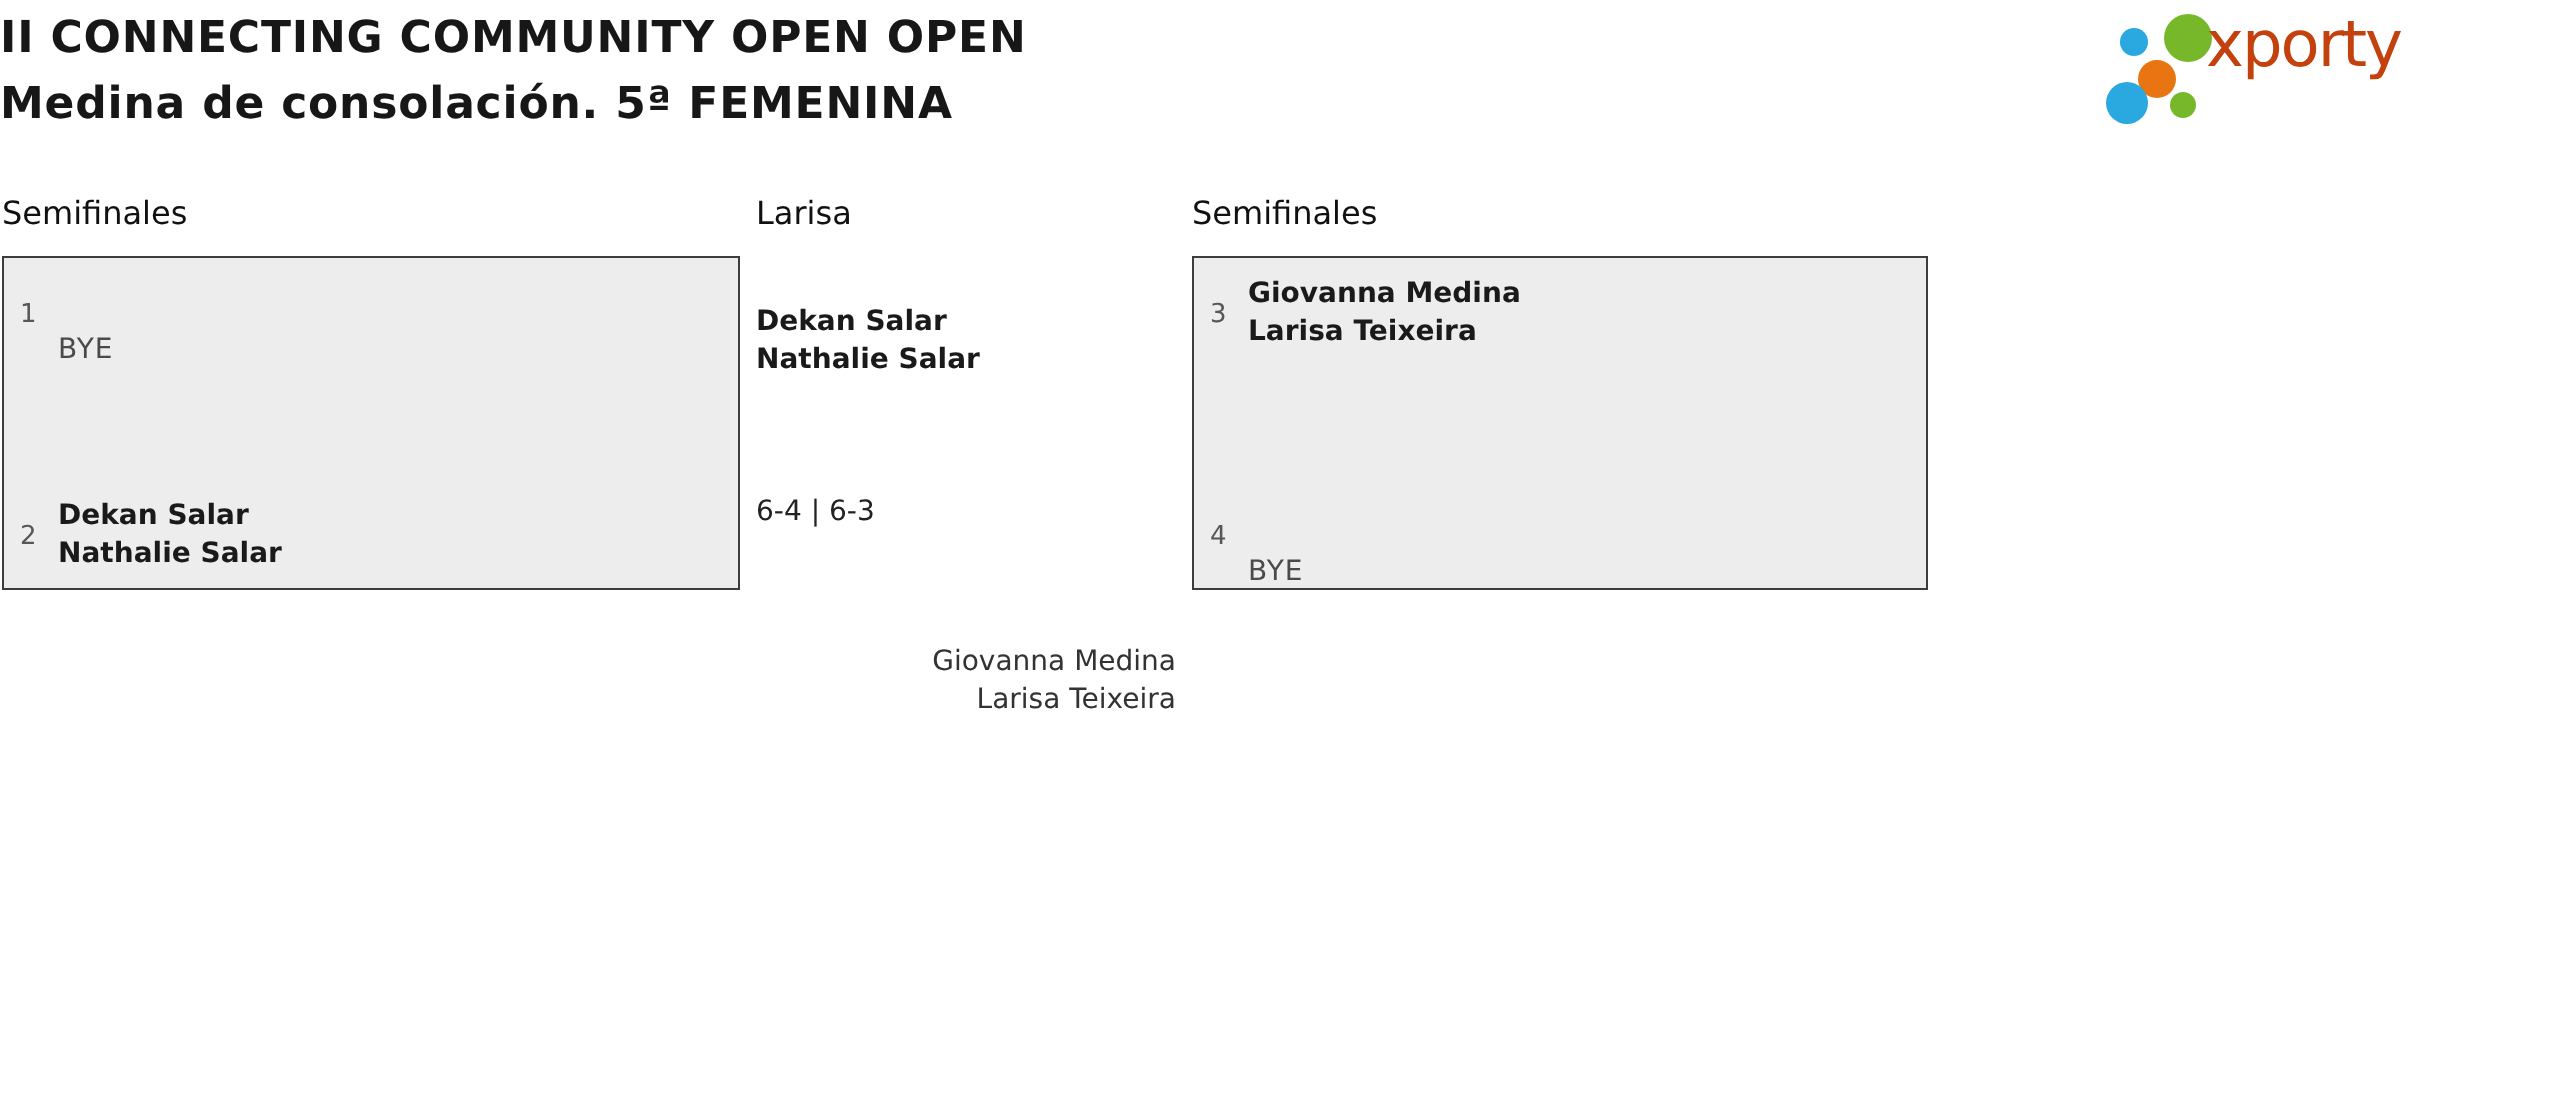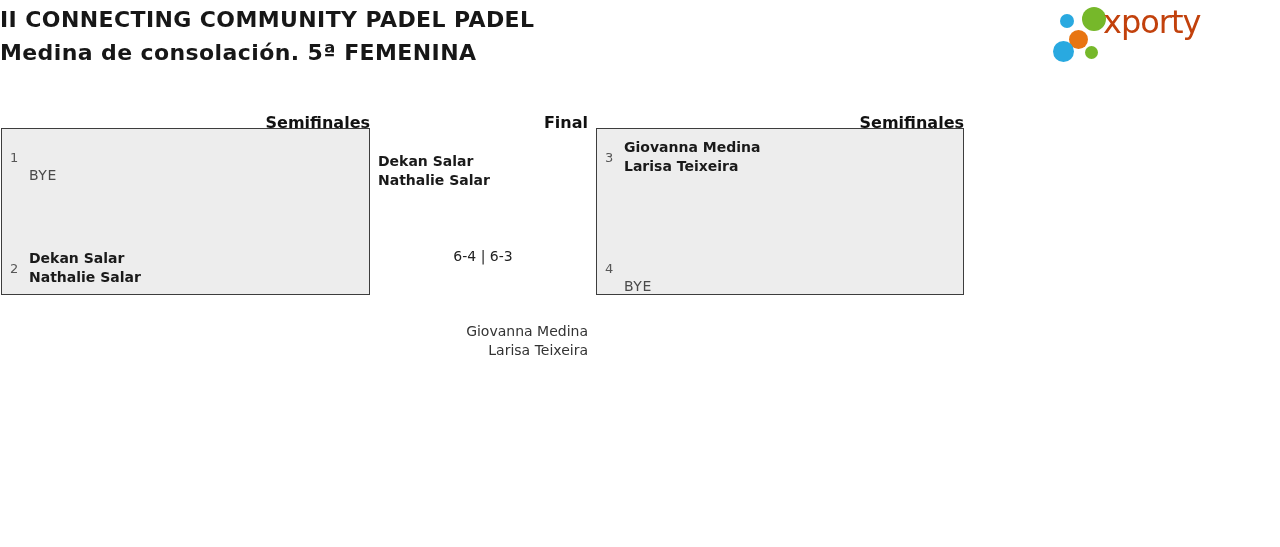--- a/index.html
+++ b/index.html
@@ -28,21 +28,21 @@
   .dot-blue-big   { left:3px;  top:41px; width:21px; height:21px; background:#29a9e0; }
   .dot-green-small { left:35px; top:46px; width:13px; height:13px; background:#76b82a; }
   .logo-text {
     position:absolute; left:53px; top:6px;
     font-size:32px; font-weight:normal; line-height:1;
     letter-spacing:-1px; color:#c2410c;
   }
   
   .round-label {
     position:absolute; top:97px; height:20px;
-    text-align:right; font-size:16px; font-weight:bold; color:#111111;margin-top:16px;
+    text-align:left; font-size:16px; font-weight:normal; color:#111111;
   }
   .round-left   { left:1px;   width:369px; }
   .round-center { left:378px; width:210px; }
   .round-right  { left:596px; width:368px; }
   
   .match-box {
     position:absolute; top:128px; height:167px;
     background:#ededed; border:1px solid #3d3d3d;
     box-sizing:border-box;
   }
@@ -60,46 +60,46 @@
   .team-line { font-size:14px; line-height:19px; font-weight:bold; color:#1a1a1a; white-space:nowrap; }
   .team-line:empty { display:none; }
   .team-line.bye { font-weight:normal; color:#4a4a4a; letter-spacing:0.5px;margin-top:36px; }
   
   .final-team-top {
     position:absolute; left:378px; top:152px; width:210px;
     text-align:left; font-size:14px; font-weight:bold; line-height:19px; color:#1a1a1a;
   }
   .final-score {
     position:absolute; left:378px; top:247px; width:210px;
-    text-align:center; font-size:14px; line-height:19px; color:#222222;
+    text-align:left; font-size:14px; line-height:19px; color:#222222;
   }
   .final-winner {
     position:absolute; left:378px; top:322px; width:210px;
     text-align:right; font-size:14px; line-height:19px; color:#333333;
   }
 </style>
 </head>
 <body>
 
 <div class="title-block">
-  <div>II CONNECTING COMMUNITY PADEL PADEL</div>
+  <div>II CONNECTING COMMUNITY OPEN OPEN</div>
   <div>Medina de consolación. 5ª FEMENINA</div>
 </div>
 
 <div class="logo">
   <span class="dot dot-blue-small"></span>
   <span class="dot dot-green-big"></span>
   <span class="dot dot-orange"></span>
   <span class="dot dot-blue-big"></span>
   <span class="dot dot-green-small"></span>
   <span class="logo-text">xporty</span>
 </div>
 
 <div class="round-label round-left">Semifinales</div>
-<div class="round-label round-center">Final</div>
+<div class="round-label round-center">Larisa</div>
 <div class="round-label round-right">Semifinales</div>
 
 <div class="match-box match-left">
   <div class="slot slot-top">
     <span class="seed">1</span>
     <span class="team-lines">
       <span class="team-line bye">BYE</span>
 
     </span>
   </div>

